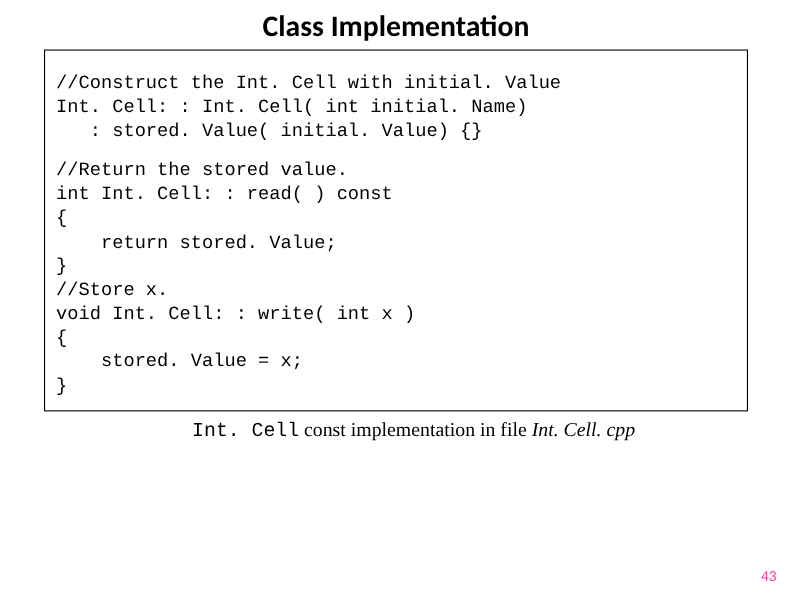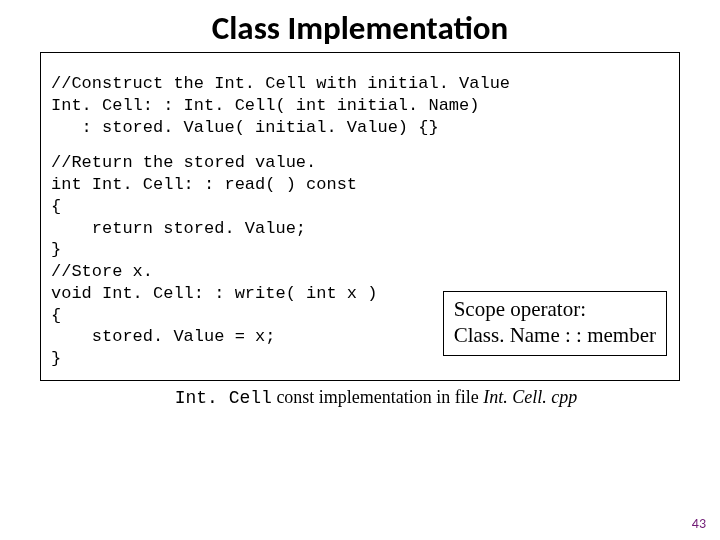--- a/index.html
+++ b/index.html
@@ -7,21 +7,21 @@
     width: 720px;
     height: 540px;
     background: #fff;
     font-family: "Times New Roman", Times, serif;
     position: relative;
     padding: 8px 40px 0 40px;
   }
   .title {
     text-align: center;
     font-weight: bold;
-    font-size: 33px;
+    font-size: 27px;
     margin-bottom: 4px;
     font-family: Calibri, Arial, sans-serif;
   }
   .code-box {
     border: 1.5px solid #000;
     padding: 6px 10px 10px 10px;
     font-family: "Courier New", Courier, monospace;
     font-size: 17px;
     line-height: 1.28;
     position: relative;
@@ -45,21 +45,21 @@
     font-size: 18px;
   }
   .caption .mono { font-family: "Courier New", Courier, monospace; margin-left: 32px; }
   .caption .ital { font-style: italic; }
   .page-num {
     position: absolute;
     right: 14px;
     bottom: 8px;
     font-size: 14px;
     font-family: Calibri, Arial, sans-serif;
-    color: #701a75;
+    color: #ec4899;
   }
 </style>
 </head>
 <body>
 
 <div class="title">Class Implementation</div>
 
 <div class="code-box">
   <div class="para-gap"></div>
   <div class="code-block">//Construct the Int. Cell with initial. Value
@@ -70,23 +70,19 @@
 int Int. Cell: : read( ) const
 {
     return stored. Value;
 }
 //Store x.
 void Int. Cell: : write( int x )
 {
     stored. Value = x;
 }</div>
 
-  <div class="callout">
-    <div>Scope operator:</div>
-    <div>Class. Name : : member</div>
-  </div>
 </div>
 
 <div class="caption">
   <span class="mono">Int. Cell</span><span> const implementation in file </span><span class="ital">Int. Cell. cpp</span>
 </div>
 
 <div class="page-num">43</div>
 
 </body></html>

